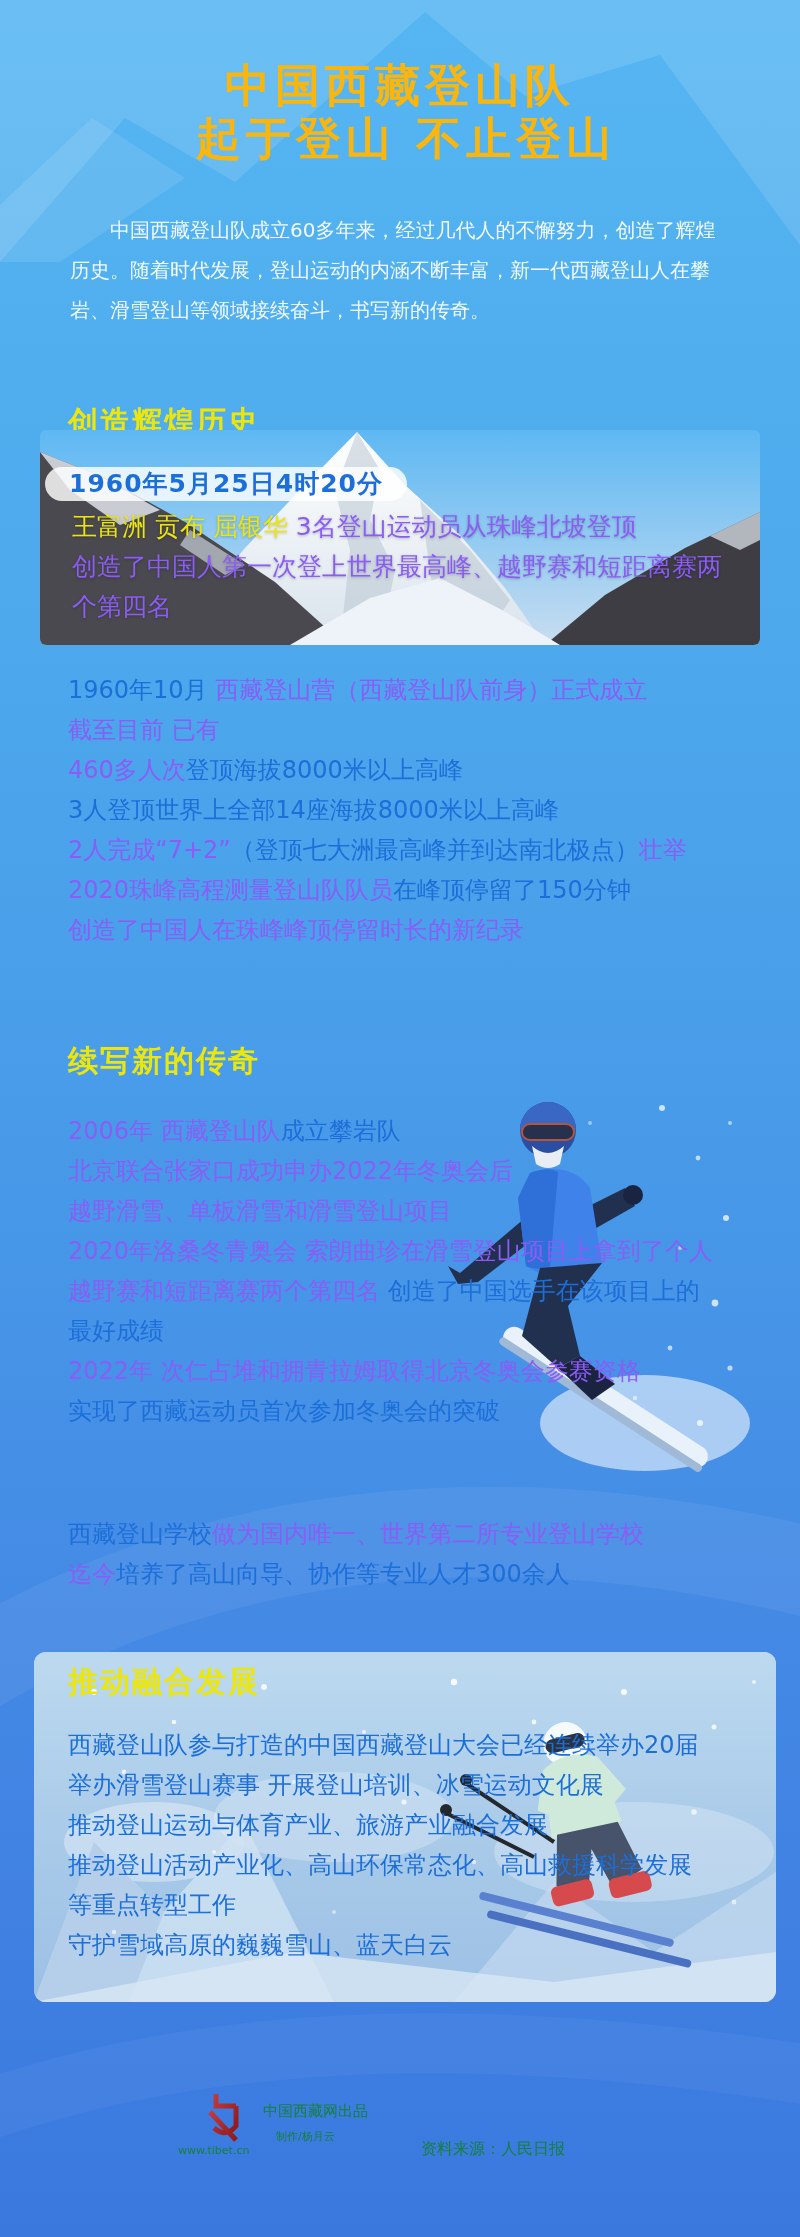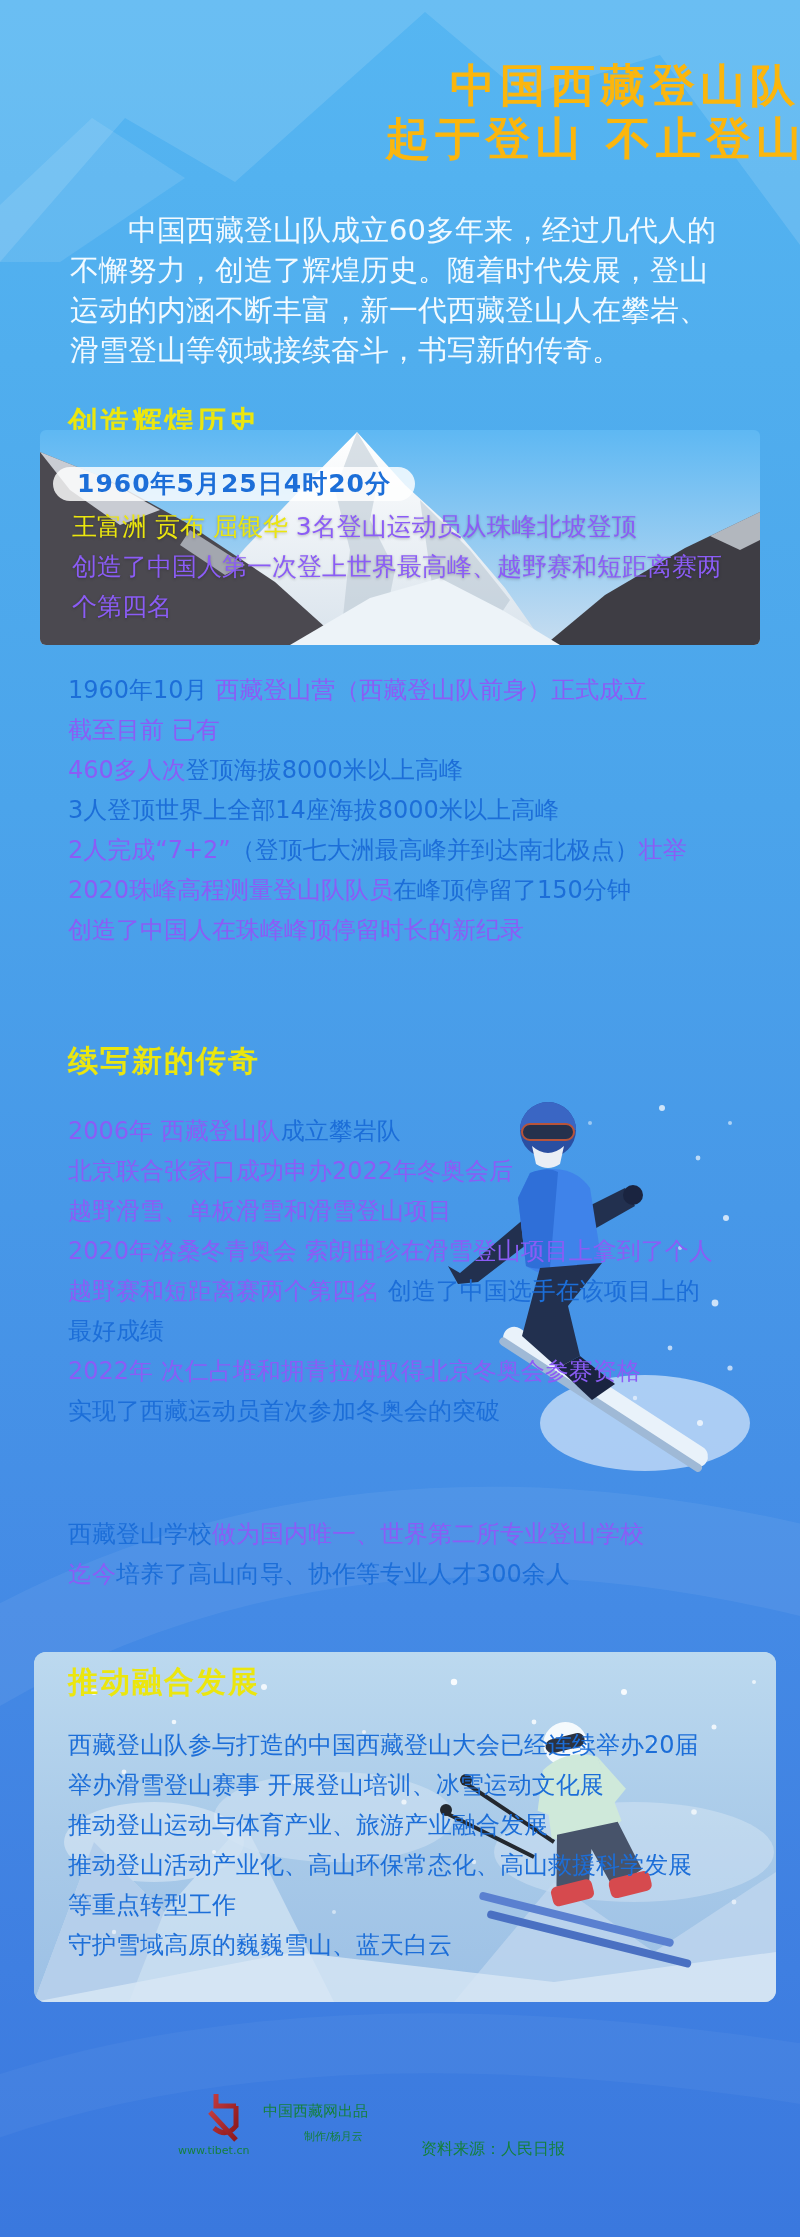--- a/index.html
+++ b/index.html
@@ -5,31 +5,31 @@
   html,body{margin:0;padding:0;}
   body{
     width:800px;height:2237px;position:relative;overflow:hidden;
     font-family:"DejaVu Sans","Liberation Sans",sans-serif;
     background:linear-gradient(180deg,#56b6f2 0%,#50aeee 16%,#4ba4eb 36%,#4798e8 54%,#448ae5 72%,#3f7fe1 88%,#3a78de 100%);
   }
   .abs{position:absolute;}
   .deco{position:absolute;left:0;top:0;z-index:0;pointer-events:none;}
   .content{position:relative;z-index:2;}
 
-  .title{left:0;top:59px;width:800px;text-align:right;
+  .title{left:0;top:59px;width:800px;text-align:center;
     color:#fbb60d;font-size:45px;font-weight:bold;letter-spacing:5px;line-height:54px;}
   .title2{top:112px;padding-left:6px;}
 
-  .intro{left:70px;top:210px;width:648px;color:#f2faff;font-size:29px;line-height:40px;text-indent:2em;}
+  .intro{left:70px;top:210px;width:648px;color:#f2faff;font-size:20px;line-height:40px;text-indent:2em;}
 
   .sec-header{color:#ebe60e;font-size:30px;font-weight:bold;line-height:36px;letter-spacing:2px;}
 
   .photo-card{left:40px;top:430px;width:720px;height:215px;border-radius:6px;overflow:hidden;}
   .photo-card svg{position:absolute;left:0;top:0;}
-  .badge{position:absolute;left:13px;top:37px;height:34px;line-height:34px;border-radius:17px;
+  .badge{position:absolute;left:5px;top:37px;height:34px;line-height:34px;border-radius:17px;
     background:rgba(255,255,255,.82);color:#1c6ed8;font-size:25px;font-weight:600;padding:0 24px;letter-spacing:1px;}
   .photo-text{position:absolute;left:32px;top:77px;width:660px;font-size:25px;line-height:40px;
     text-shadow:0 1px 3px rgba(0,0,0,.25);}
 
   .list{font-size:24px;line-height:40px;}
   .line{white-space:nowrap;}
   .tw{color:#8b5cf6;}
   .tb{color:#1c6ed8;}
   .ty{color:#ebe60e;}
 
@@ -242,16 +242,16 @@
       <line x1="8" y1="6" x2="8" y2="40"></line>
       <line x1="19" y1="6" x2="19" y2="50"></line>
       <line x1="2" y1="22" x2="15" y2="22"></line>
       <path d="M36 2 v12 h20 M56 14 v20 q-10 12 -22 2"></path>
       <path d="M30 20 L56 48"></path>
       <line x1="40" y1="26" x2="50" y2="26"></line>
     </g>
   </svg>
   <div class="abs footer-text" style="left:178px;top:2144px;width:64px;text-align:center;font-size:11px;">www.tibet.cn</div>
   <div class="abs footer-text" style="left:263px;top:2102px;font-size:15px;">中国西藏网出品</div>
-  <div class="abs footer-text" style="left:304px;top:2129px;font-size:11px;">制作/杨月云</div>
+  <div class="abs footer-text" style="left:276px;top:2129px;font-size:11px;">制作/杨月云</div>
   <div class="abs footer-text" style="left:421px;top:2139px;font-size:16px;">资料来源：人民日报</div>
 
 </div>
 
 </body></html>

